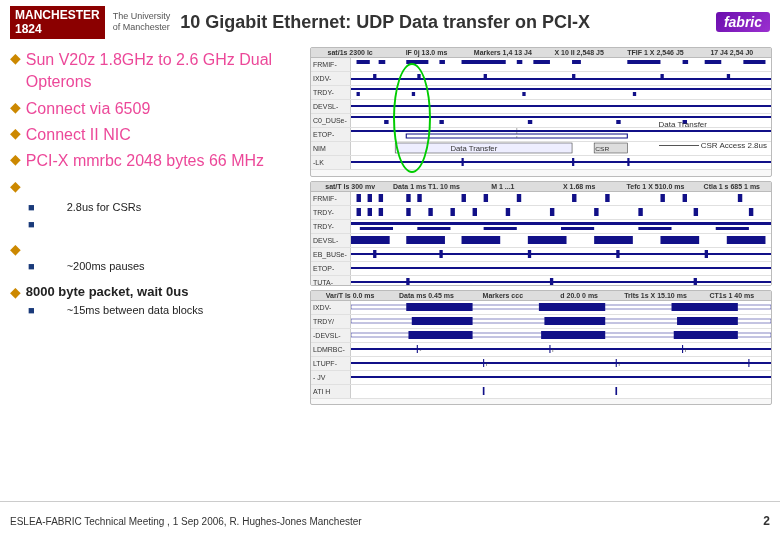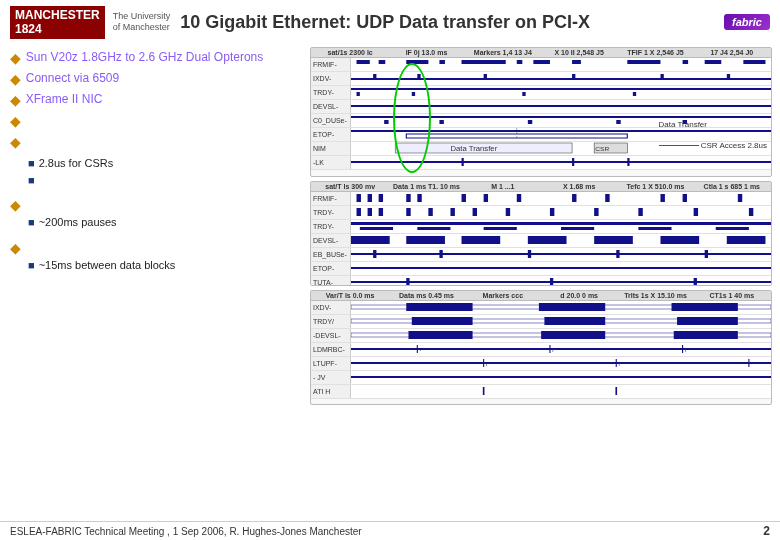--- a/index.html
+++ b/index.html
@@ -49,21 +49,21 @@
       flex: 1;
       font-size: 18px;
       font-weight: bold;
       color: #333;
       padding-left: 10px;
     }
 
     .fabric-badge {
       background: linear-gradient(135deg, #6a0dad, #9b30d0);
       color: #fff;
-      font-size: 11px;
+      font-size: 14px;
       font-style: italic;
       font-weight: bold;
       padding: 2px 8px;
       border-radius: 3px;
     }
 
     
     .main {
       display: flex;
       width: 780px;
@@ -87,22 +87,22 @@
     }
 
     .diamond {
       color: #cc8800;
       font-size: 14px;
       margin-top: 1px;
       flex-shrink: 0;
     }
 
     .bullet-text {
-      font-size: 12px;
-      color: #8b5cf6;
+      font-size: 16px;
+      color: #ec4899;
       line-height: 1.4;
     }
 
     .sub-items {
       margin-left: 18px;
       margin-top: 2px;
       margin-bottom: 2px;
     }
 
     .sub-item {
@@ -116,20 +116,21 @@
       color: #1a3a7a;
       font-size: 11px;
       margin-top: 1px;
       flex-shrink: 0;
     }
 
     .sub-text {
       font-size: 11px;
       color: #222;
       line-height: 1.4;
+      margin-left: 28px;
     }
 
     
     .right-panel {
       flex: 1;
       padding: 4px 8px 4px 0;
       display: flex;
       flex-direction: column;
       gap: 4px;
       position: relative;
@@ -205,21 +206,21 @@
 
     
     .footer {
       position: absolute;
       bottom: 0;
       left: 0;
       right: 0;
       display: flex;
       justify-content: space-between;
       align-items: center;
-      padding: 2px 10px;
+      padding: 12px 10px;
       font-size: 10px;
       color: #333;
       border-top: 1px solid #ccc;
       background: #fff;
     }
 
     .page-num {
       font-size: 12px;
       font-weight: bold;
       color: #333;
@@ -262,25 +263,26 @@
       <span class="bullet-text">Sun V20z 1.8GHz to 2.6 GHz Dual Opterons</span>
     </div>
 
     <div class="bullet-item">
       <span class="diamond">◆</span>
       <span class="bullet-text">Connect via 6509</span>
     </div>
 
     <div class="bullet-item">
       <span class="diamond">◆</span>
-      <span class="bullet-text">XFrame II NIC</span>
+      <span class="bullet-text">Connect II NIC</span>
     </div>
 
     <div class="bullet-item">
       <span class="diamond">◆</span>
+      <span class="bullet-text">PCI-X mmrbc 2048 bytes 66 MHz</span>
     </div>
 
     <div class="bullet-item">
       <span class="diamond">◆</span>
     </div>
     <div class="sub-items">
       <div class="sub-item">
         <span class="sq-bullet">■</span>
         <span class="sub-text">2.8us for CSRs</span>
       </div>
@@ -297,20 +299,21 @@
         <div class="sub-item">
           <span class="sq-bullet">■</span>
           <span class="sub-text">~200ms pauses</span>
         </div>
       </div>
     </div>
 
     <div class="big-section">
       <div class="bullet-item">
         <span class="diamond">◆</span>
+        <span class="bullet-text big-section-title">8000 byte packet, wait 0us</span>
       </div>
       <div class="sub-items">
         <div class="sub-item">
           <span class="sq-bullet">■</span>
           <span class="sub-text">~15ms between data blocks</span>
         </div>
       </div>
     </div>
 
   </div>

